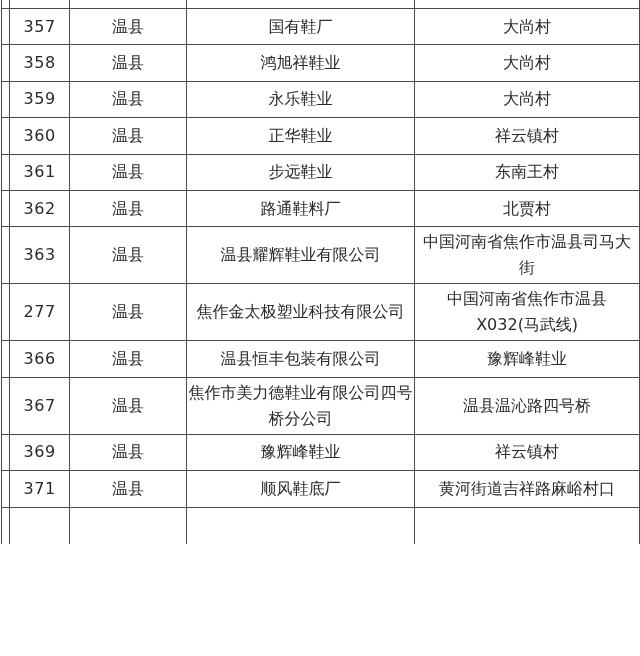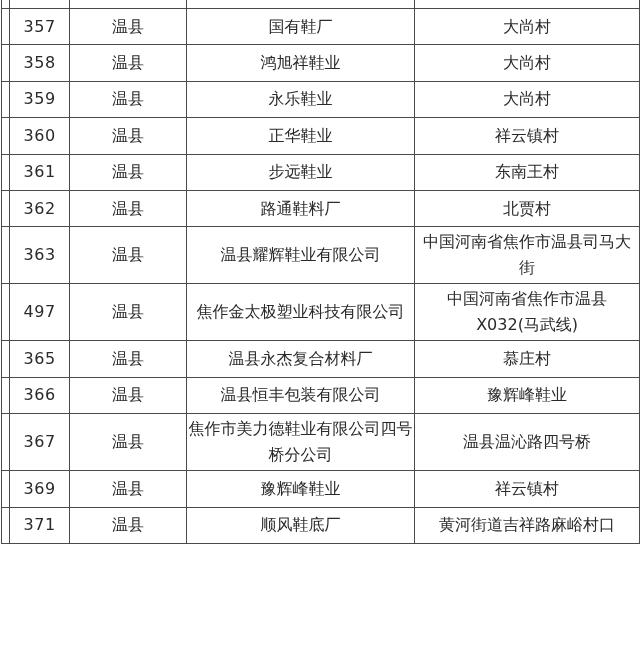--- a/index.html
+++ b/index.html
@@ -121,33 +121,26 @@
   <tr class="data-row">
     <td class="c-sliver"></td>
     <td class="c-no">363</td>
     <td class="c-county">温县</td>
     <td class="c-company">温县耀辉鞋业有限公司</td>
     <td class="c-address">中国河南省焦作市温县司马大街</td>
   </tr>
 
   <tr class="data-row">
     <td class="c-sliver"></td>
-    <td class="c-no">497</td>
+    <td class="c-no">277</td>
     <td class="c-county">温县</td>
     <td class="c-company">焦作金太极塑业科技有限公司</td>
     <td class="c-address">中国河南省焦作市温县X032(马武线)</td>
   </tr>
 
-  <tr class="data-row">
-    <td class="c-sliver"></td>
-    <td class="c-no">365</td>
-    <td class="c-county">温县</td>
-    <td class="c-company">温县永杰复合材料厂</td>
-    <td class="c-address">慕庄村</td>
-  </tr>
 
   <tr class="data-row">
     <td class="c-sliver"></td>
     <td class="c-no">366</td>
     <td class="c-county">温县</td>
     <td class="c-company">温县恒丰包装有限公司</td>
     <td class="c-address">豫辉峰鞋业</td>
   </tr>
 
   <tr class="data-row">

